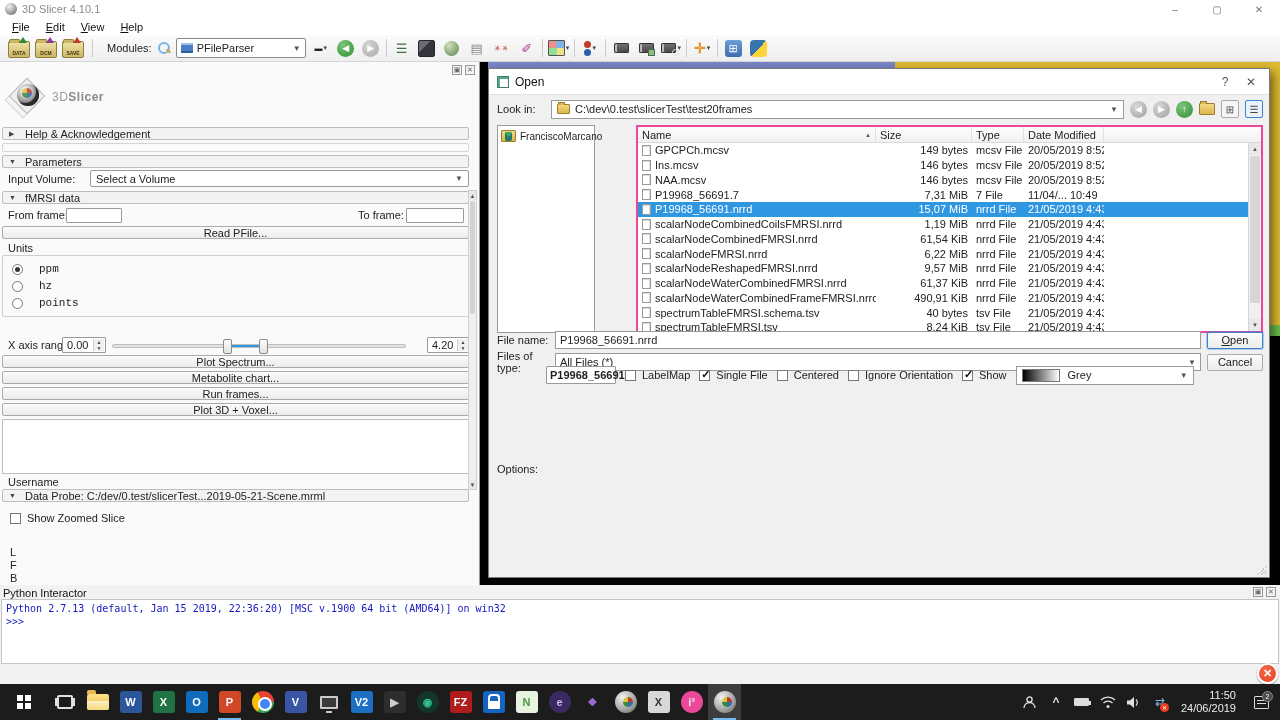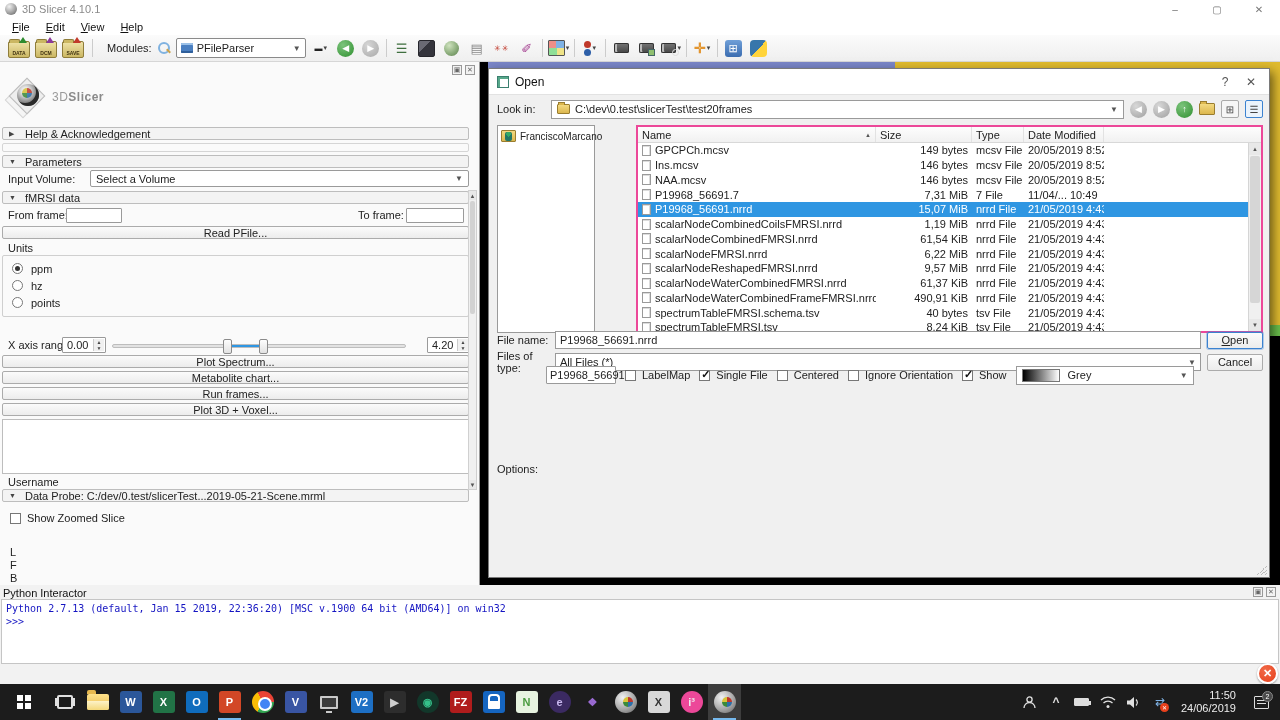--- a/index.html
+++ b/index.html
@@ -66,24 +66,24 @@
   .logo-mark .orb::after { content:""; position:absolute; left:5px; top:4px; width:10px; height:10px; border-radius:50%; background:conic-gradient(#c0392b 0 90deg, #2d6fa8 0 180deg, #3a8a3a 0 270deg, #d8c53a 0); opacity:.85; }
   .logo-text { color:#9a9a9a; font-size:12px; margin-left:4px; letter-spacing:.5px; }
   .logo-text b { color:#8a8a8a; }
   .cbar { position:absolute; left:2px; right:10px; height:13px; background:#f3f3f3; border:1px solid #bdbdbd; border-radius:2px; display:flex; align-items:center; padding-left:6px; gap:8px; font-size:11px; color:#222; }
   .tri { font-size:7px; color:#444; width:8px; }
   .thin-strip { position:absolute; left:2px; right:10px; height:9px; background:#fafafa; border:1px solid #d5d5d5; border-radius:2px; }
   .fieldrow { position:absolute; left:0; right:0; display:flex; align-items:center; }
   .flabel2 { margin-left:8px;text-align:right; }
   .combo { background:#fff; border:1px solid #9a9a9a; border-radius:2px; height:17px; display:flex; align-items:center; padding:0 5px; position:relative; }
   .combo .caret { margin-left:auto; font-size:8px; color:#555; }
-  .tinput { background:#fff; border:1px solid #9a9a9a; height:15px; border-radius:1px; padding:0 3px; font-size:11px; display:flex; align-items:center; }
+  .tinput { background:#fff; border:1px solid #9a9a9a; height:15px; border-radius:1px; padding:0 3px; font-size:11px; display:flex; align-items:center;font-weight:bold; }
   .pbtn { position:absolute; left:2px; right:10px; height:13px; background:linear-gradient(#fbfbfb,#ececec); border:1px solid #ababab; border-radius:2px; display:flex; align-items:center; justify-content:center; font-size:11px; color:#222; }
   .groupbox { position:absolute; left:2px; right:10px; height:62px; border:1px solid #cfcfcf; border-radius:2px; background:#fafafa; }
-  .radio { position:absolute; left:12px; display:flex; align-items:center; gap:8px; height:13px; }
+  .radio { position:absolute; left:12px; display:flex; align-items:flex-end; gap:16px; height:13px;font-family:Liberation Mono, monospace; }
   .radio .circ { width:11px; height:11px; border:1px solid #777; border-radius:50%; background:#fff; position:relative; }
   .radio.is-checked .circ::after { content:""; position:absolute; left:2px; top:2px; width:5px; height:5px; border-radius:50%; background:#333; }
   .slider-track { height:4px; background:#e2e2e2; border:1px solid #bdbdbd; border-radius:2px; position:relative; }
   .shandle { position:absolute; top:-6px; width:9px; height:15px; background:linear-gradient(#fdfdfd,#e2e2e2); border:1px solid #8a8a8a; border-radius:2px; }
   .sfill { position:absolute; top:0; bottom:0; background:var(--selection); }
   .spin { background:#fff; border:1px solid #9a9a9a; height:16px; display:flex; align-items:center; position:relative; padding:0 14px 0 4px; border-radius:1px; }
   .spin .arrows { position:absolute; right:1px; top:1px; bottom:1px; width:11px; display:flex; flex-direction:column; }
   .spin .arrows span { flex:1; font-size:5px; color:#444; display:flex; align-items:center; justify-content:center; background:#f0f0f0; border-left:1px solid #ccc; }
   .bigbox { position:absolute; left:2px; right:10px; height:55px; background:#fff; border:1px solid #bdbdbd; }
   .checkbox { display:flex; align-items:center; gap:6px; }

